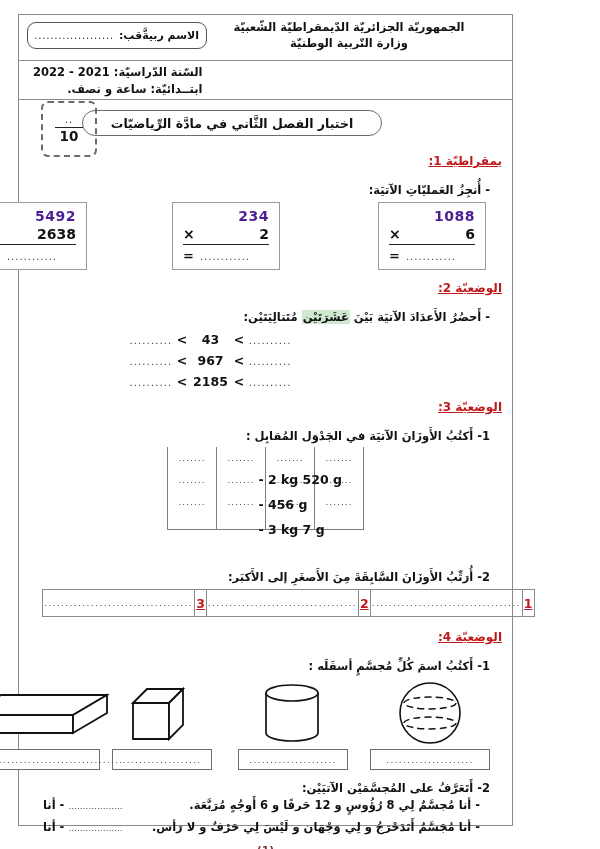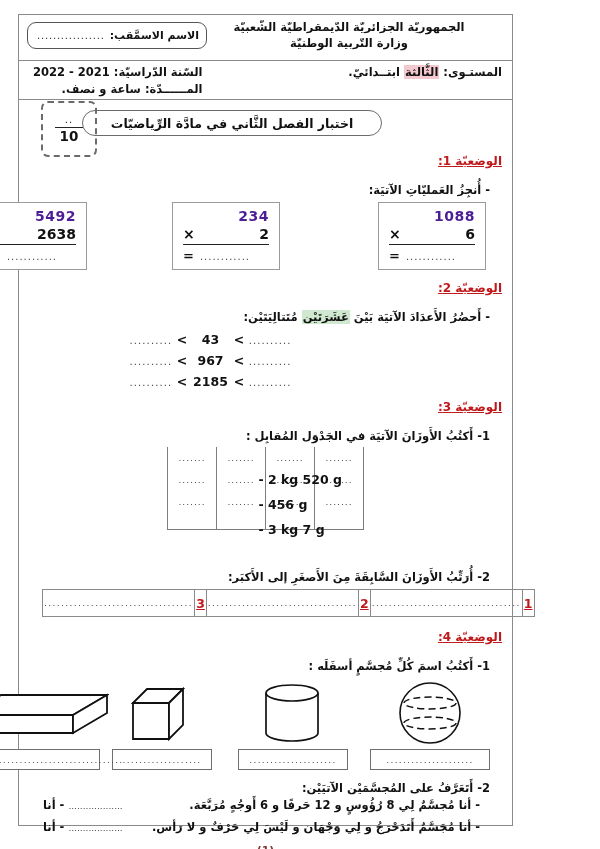--- a/index.html
+++ b/index.html
@@ -417,49 +417,44 @@
 
 <div class="page">
   <div class="sheet">
 
     <div class="hdr-top">
       <div class="republic">
         <div>الجمهوريّة الجزائريّة الدّيمقراطيّة الشّعبيّة</div>
         <div>وزارة التّربية الوطنيّة</div>
       </div>
       <div class="name-box">
-        <span class="name-label">الاسم الاسمَّقب:</span>
+        <span class="name-label">الاسم ربيةَّقب:</span>
         <span class="dots-sm">....................</span>
       </div>
     </div>
 
     <div class="hdr-bot">
       <div class="hdr-right">
-        <div>
-          <span>المستـوى:</span>
-          <span class="lvl-hl">الثَّالثة</span>
-          <span>ابتــدائيّ.</span>
-        </div>
       </div>
       <div class="hdr-left">
         <div>السّنة الدّراسيّة: 2021 - 2022</div>
-        <div>المــــــدّة: ساعة و نصف.</div>
+        <div>ابتــدائيّة: ساعة و نصف.</div>
       </div>
     </div>
 
     <div class="title-row">
       <div class="title-box">اختبار الفصل الثَّاني في مادَّة الرِّياضيّات</div>
       <div class="score-box">
         <div class="score-num">..</div>
         <div class="score-rule"></div>
         <div class="score-den">10</div>
       </div>
     </div>
 
-    <div class="ex-head">الوضعيّة 1:</div>
+    <div class="ex-head">يمقراطيّة 1:</div>
     <div class="q-line">-  أُنجِزُ العَمليّاتِ الآتيَة:</div>
 
     <div class="ops-row">
 
       <div class="op-box" style="right:26px;">
         <div class="op-a">1088</div>
         <div class="op-b">
           <span>×</span>
           <span>6</span>
         </div>

